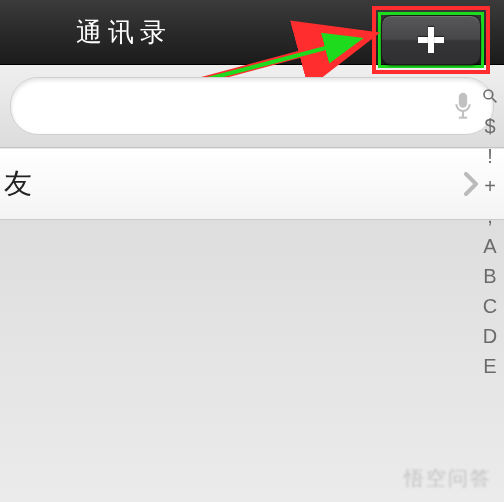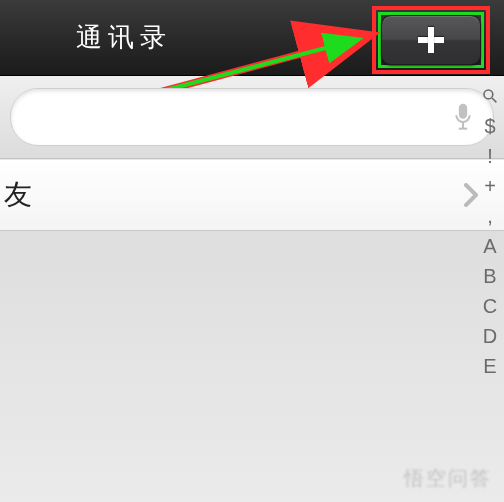--- a/index.html
+++ b/index.html
@@ -2,21 +2,21 @@
 <html><head>
 <meta charset="utf-8">
 <style>
   * { box-sizing: border-box; margin: 0; padding: 0; }
   html, body { width: 504px; height: 502px; overflow: hidden; font-family: "Helvetica Neue", Arial, sans-serif; }
   body { background: #f7f7f7; position: relative; }
 
   
   .header {
     position: relative;
-    height: 76px;
+    height: 65px;
     background: linear-gradient(to bottom, #3b3b3b 0%, #2a2a2a 50%, #1b1b1b 100%);
     border-bottom: 1px solid #000;
     display: flex;
     align-items: center;
   }
   .title {
     color: #fff;
     font-size: 26px;
     letter-spacing: 6px;
     margin-left: 76px;

